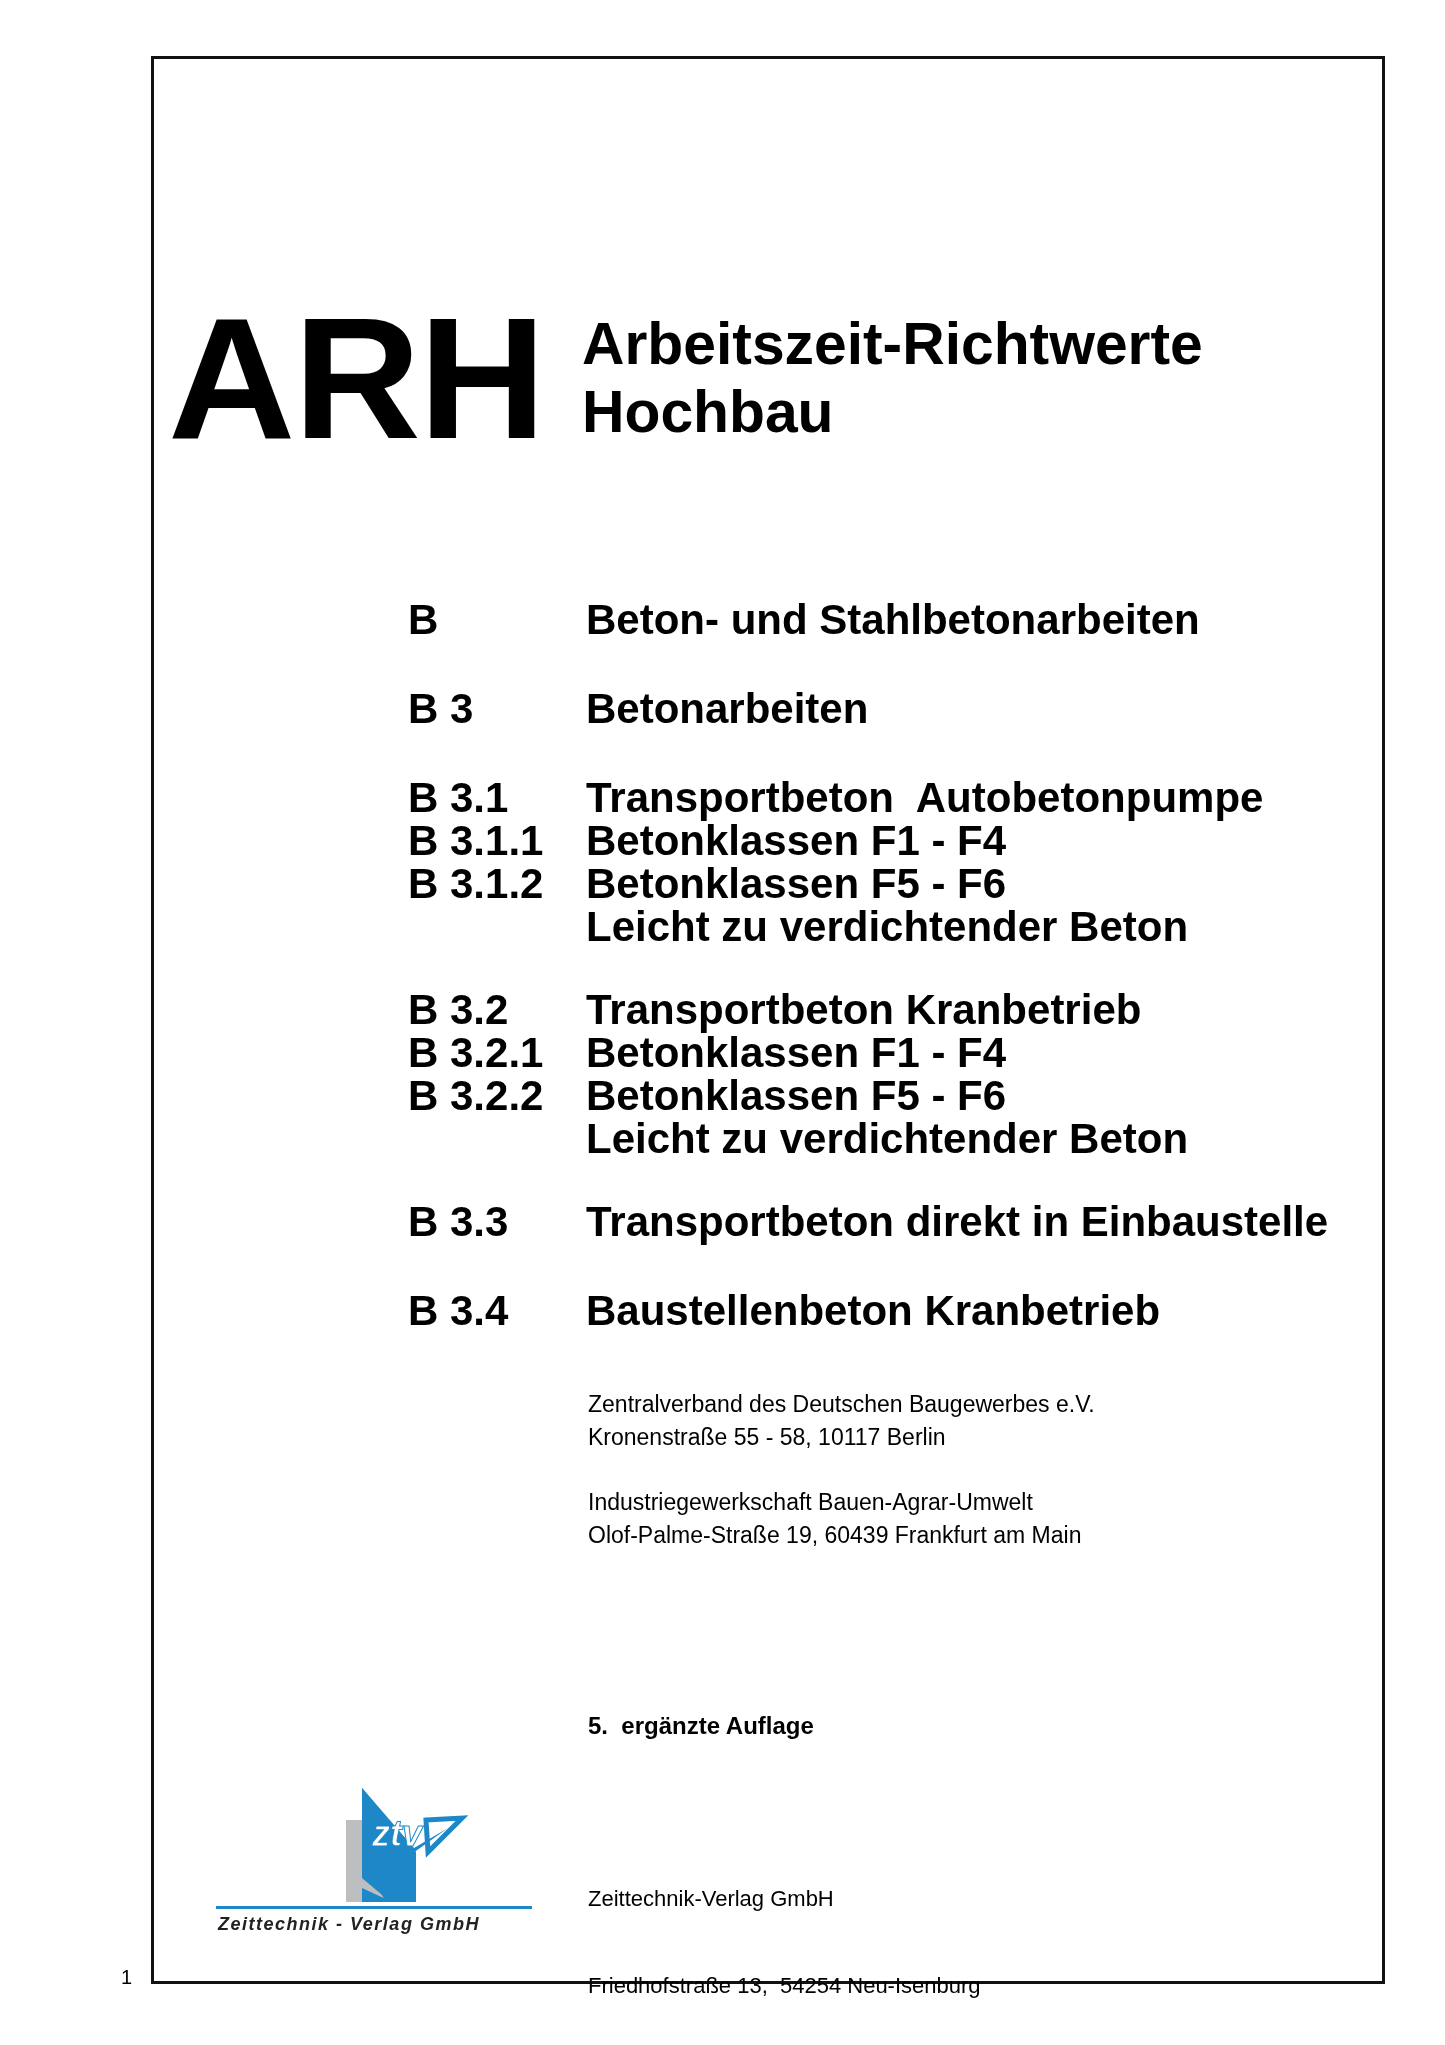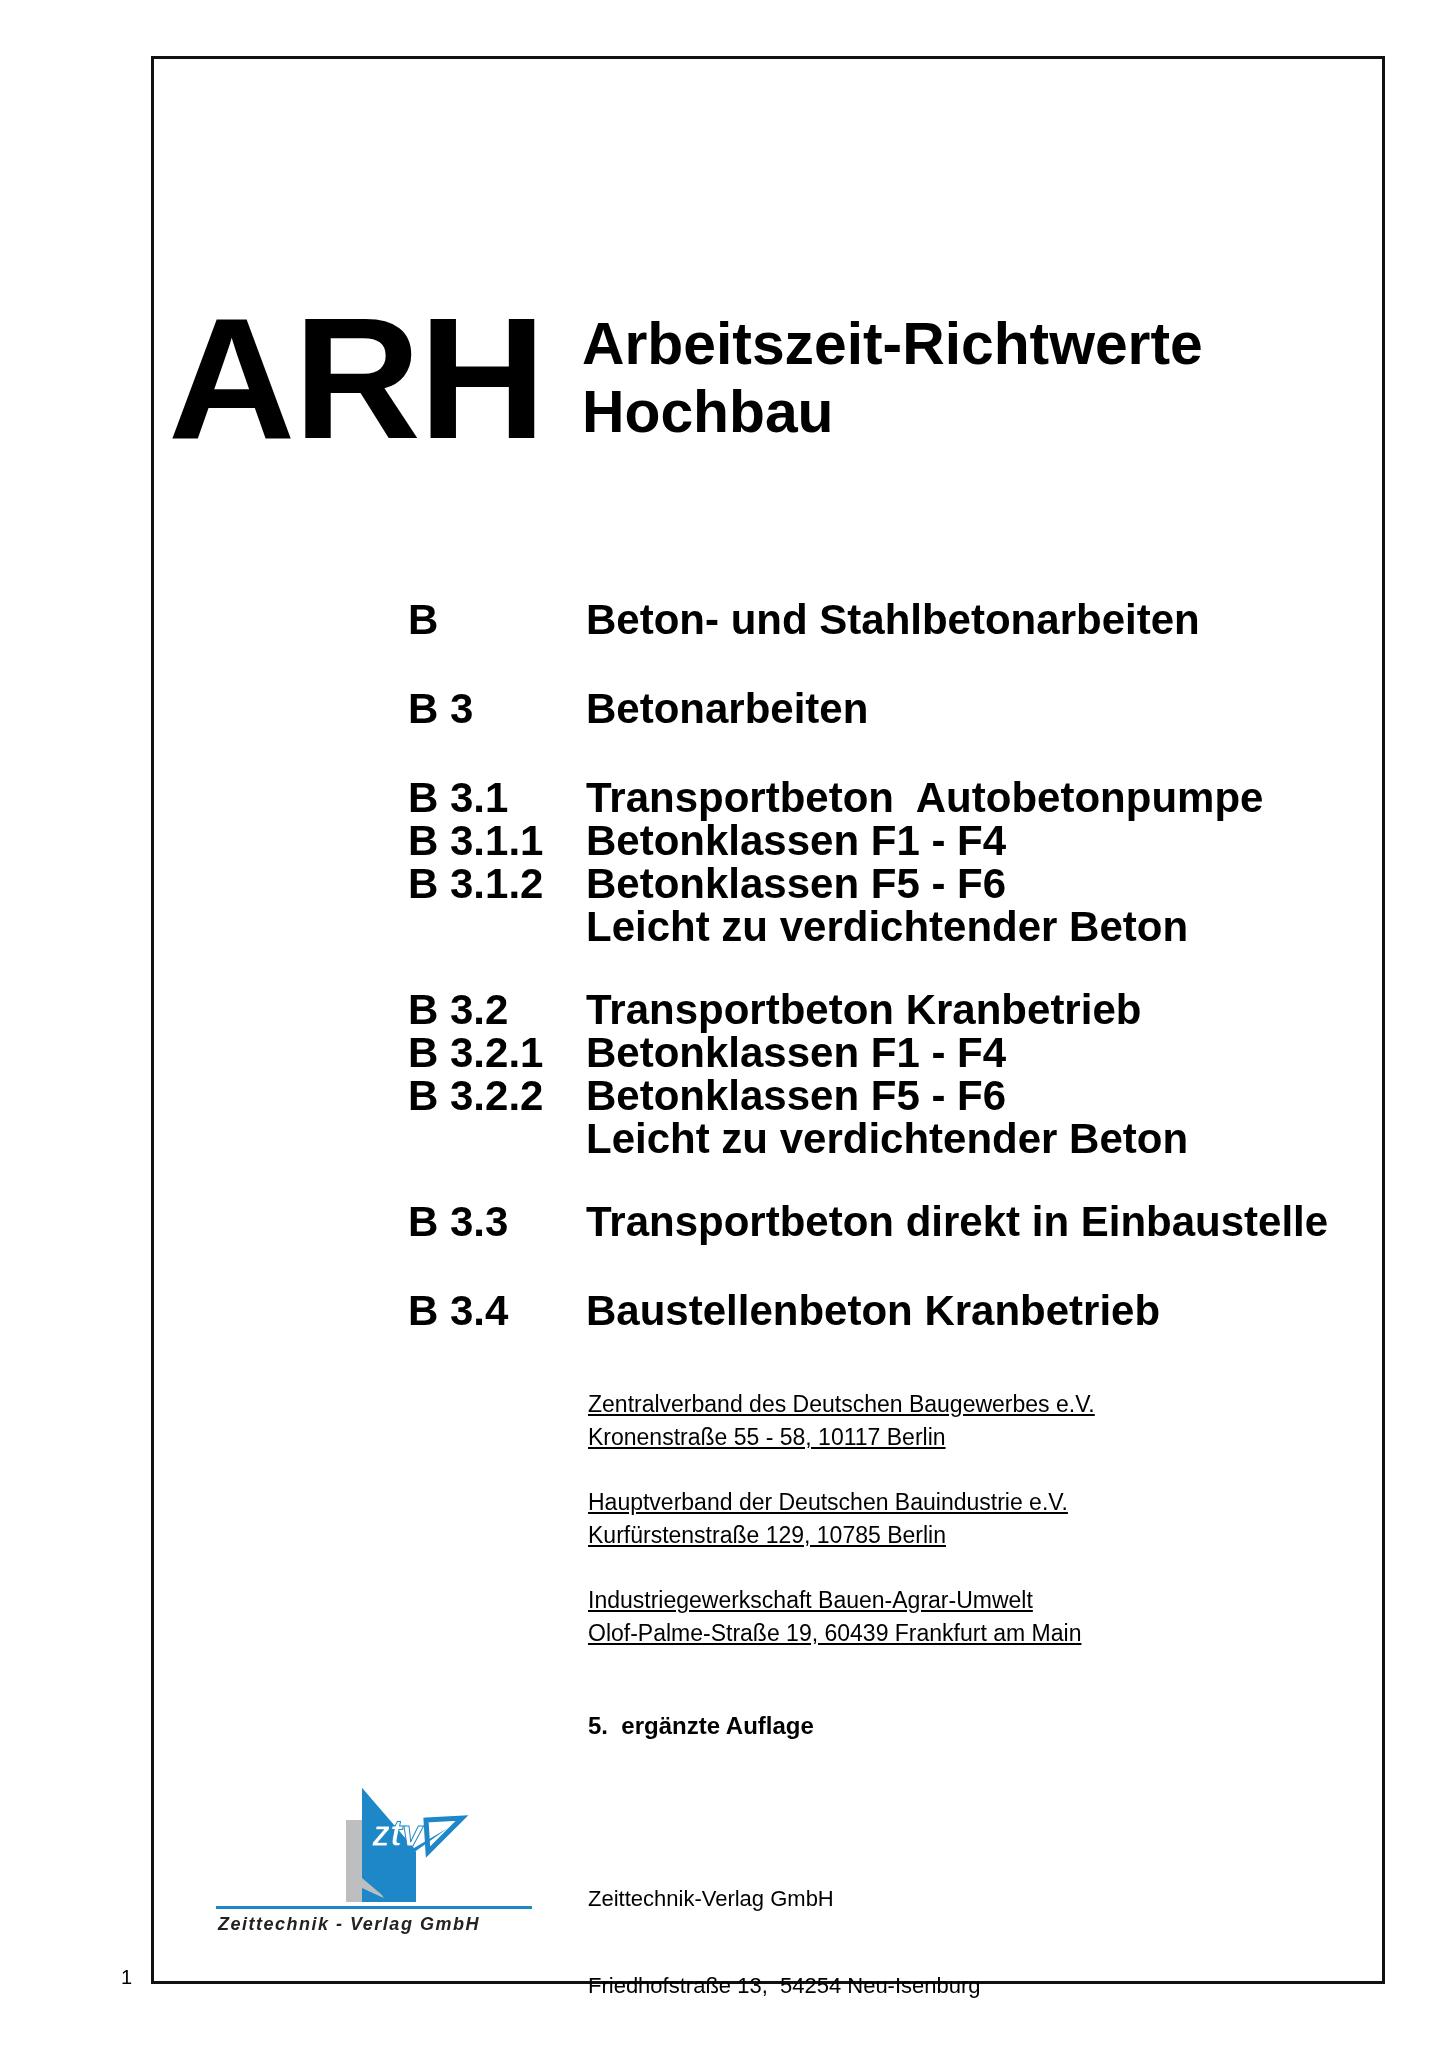--- a/index.html
+++ b/index.html
@@ -12,21 +12,21 @@
            letter-spacing:-2px; line-height:1; transform:scaleX(1.02); transform-origin:left top; }
     .title { position:absolute; left:582px; top:310px; font-size:60px; font-weight:bold;
              line-height:68px; transform:scaleX(0.98); transform-origin:left top; }
     .toc { position:absolute; left:408px; top:598px; }
     .toc-group { margin-bottom:46px; }
     .toc-group.tight { margin-bottom:40px; }
     .toc-row { display:flex; font-size:42px; font-weight:bold; line-height:43px; height:43px; }
     .toc-row .code { width:178px; flex:none; }
     .toc-row .label { white-space:pre; }
     .orgs { position:absolute; left:588px; top:1388px; font-size:23px; line-height:33px; }
-    .org { margin-bottom:32px;text-decoration:underline; }
+    .org { margin-bottom:32px; }
     .edition { position:absolute; left:588px; top:1712px; font-size:24px; font-weight:bold; white-space:pre; }
     .publisher { position:absolute; left:588px; top:1826px; font-size:22px; line-height:29px; white-space:pre; }
     .logo { position:absolute; left:216px; top:1788px; width:320px; height:125px; }
     .logo-rule { position:absolute; left:216px; top:1906px; width:316px; height:3px; background:#1e87c8; }
     .logo-text { position:absolute; left:218px; top:1914px; font-size:18px; font-weight:bold;
                  font-style:italic; color:#222; letter-spacing:1.5px; white-space:pre; }
   </style>
 </head>
 <body>
 
@@ -100,24 +100,20 @@
     </div>
   </div>
 </div>
 
 <div class="orgs">
   <div class="org">
     <div>Zentralverband des Deutschen Baugewerbes e.V.</div>
     <div>Kronenstraße 55 - 58, 10117 Berlin</div>
   </div>
   <div class="org">
-    <div>Hauptverband der Deutschen Bauindustrie e.V.</div>
-    <div>Kurfürstenstraße 129, 10785 Berlin</div>
-  </div>
-  <div class="org">
     <div>Industriegewerkschaft Bauen-Agrar-Umwelt</div>
     <div>Olof-Palme-Straße 19, 60439 Frankfurt am Main</div>
   </div>
 </div>
 
 <div class="edition">5.  ergänzte Auflage</div>
 
 <svg class="logo" viewBox="0 0 320 125">
   <rect x="130" y="32" width="40" height="82" fill="#bcbec0"></rect>
   <polygon points="146,0 198,60 232,40 190,70 200,114 146,114 146,100 172,112 146,90" fill="#1e87c8"></polygon>

